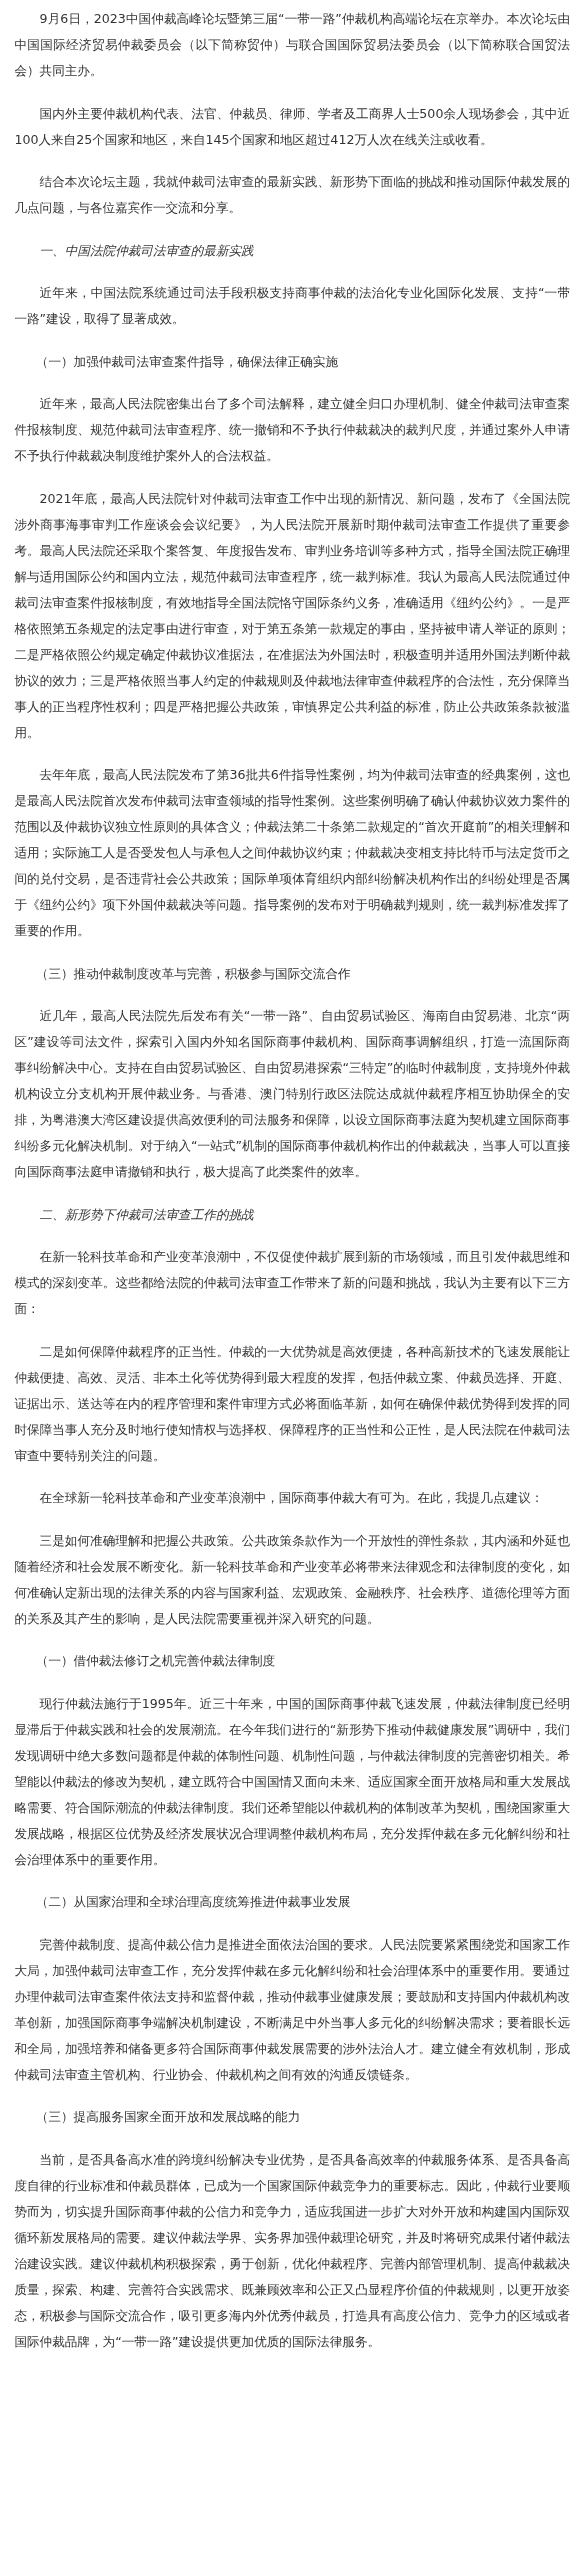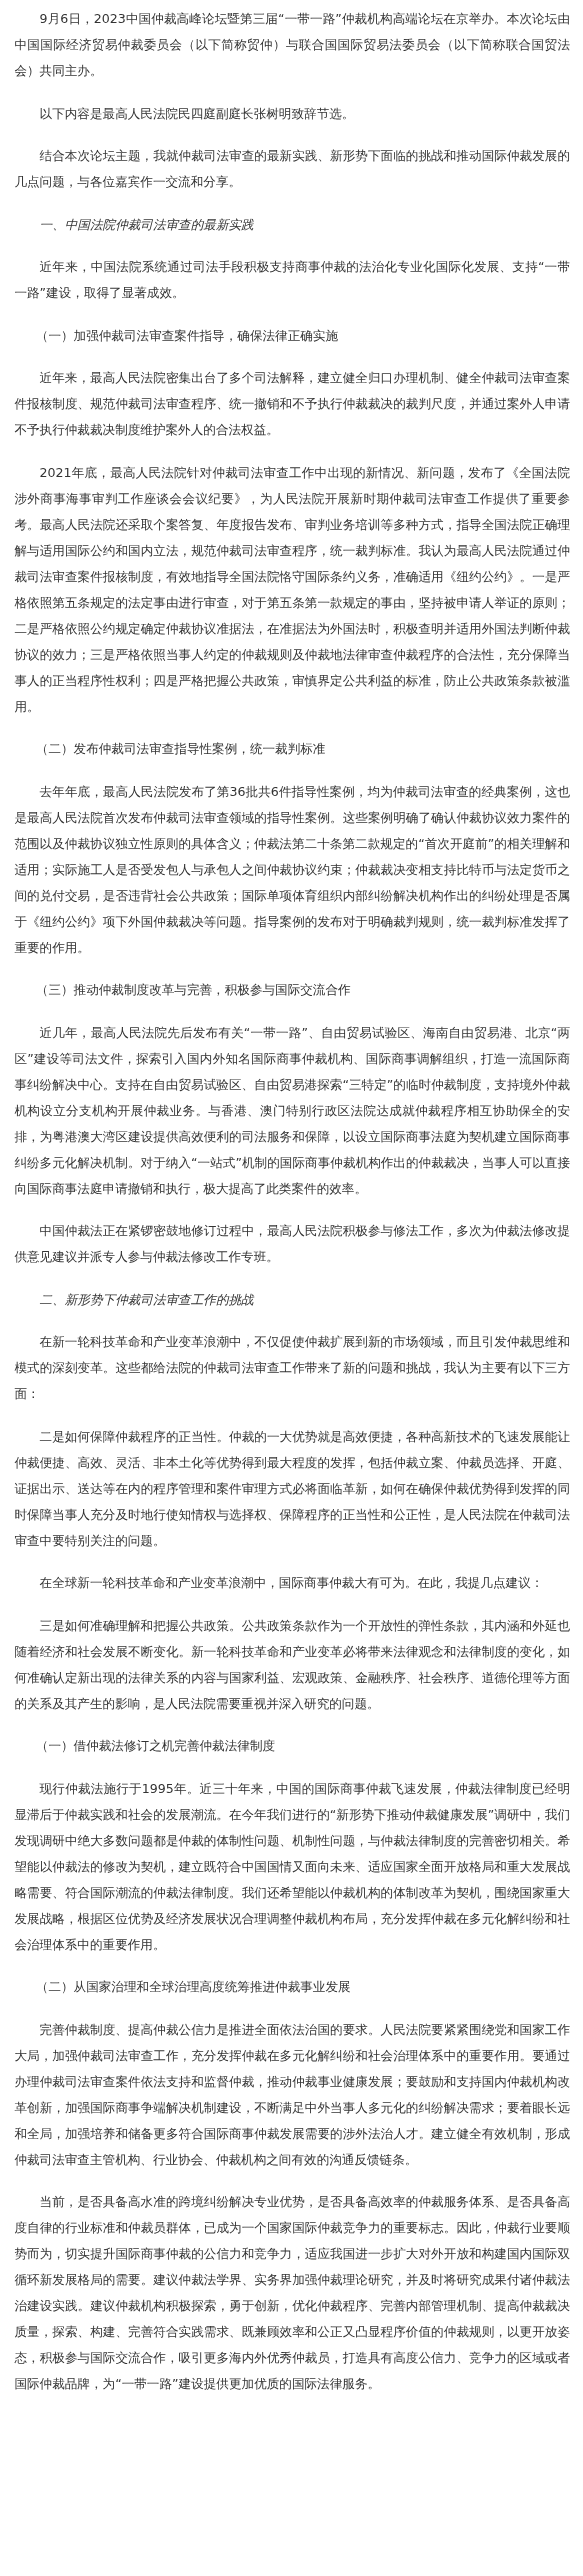--- a/index.html
+++ b/index.html
@@ -32,37 +32,36 @@
     }
     .article p.subheading {
       text-indent: 1.7em;
     }
   </style>
 </head>
 <body>
 
 <div class="article">
   <p>9月6日，2023中国仲裁高峰论坛暨第三届“一带一路”仲裁机构高端论坛在京举办。本次论坛由中国国际经济贸易仲裁委员会（以下简称贸仲）与联合国国际贸易法委员会（以下简称联合国贸法会）共同主办。</p>
-  <p>以下内容是最高人民法院民四庭副庭长张树明致辞节选。</p>
+  <p>国内外主要仲裁机构代表、法官、仲裁员、律师、学者及工商界人士500余人现场参会，其中近100人来自25个国家和地区，来自145个国家和地区超过412万人次在线关注或收看。</p>
   <p>结合本次论坛主题，我就仲裁司法审查的最新实践、新形势下面临的挑战和推动国际仲裁发展的几点问题，与各位嘉宾作一交流和分享。</p>
   <p class="heading">一、中国法院仲裁司法审查的最新实践</p>
   <p>近年来，中国法院系统通过司法手段积极支持商事仲裁的法治化专业化国际化发展、支持“一带一路”建设，取得了显著成效。</p>
   <p class="subheading">（一）加强仲裁司法审查案件指导，确保法律正确实施</p>
   <p>近年来，最高人民法院密集出台了多个司法解释，建立健全归口办理机制、健全仲裁司法审查案件报核制度、规范仲裁司法审查程序、统一撤销和不予执行仲裁裁决的裁判尺度，并通过案外人申请不予执行仲裁裁决制度维护案外人的合法权益。</p>
   <p>2021年底，最高人民法院针对仲裁司法审查工作中出现的新情况、新问题，发布了《全国法院涉外商事海事审判工作座谈会会议纪要》，为人民法院开展新时期仲裁司法审查工作提供了重要参考。最高人民法院还采取个案答复、年度报告发布、审判业务培训等多种方式，指导全国法院正确理解与适用国际公约和国内立法，规范仲裁司法审查程序，统一裁判标准。我认为最高人民法院通过仲裁司法审查案件报核制度，有效地指导全国法院恪守国际条约义务，准确适用《纽约公约》。一是严格依照第五条规定的法定事由进行审查，对于第五条第一款规定的事由，坚持被申请人举证的原则；二是严格依照公约规定确定仲裁协议准据法，在准据法为外国法时，积极查明并适用外国法判断仲裁协议的效力；三是严格依照当事人约定的仲裁规则及仲裁地法律审查仲裁程序的合法性，充分保障当事人的正当程序性权利；四是严格把握公共政策，审慎界定公共利益的标准，防止公共政策条款被滥用。</p>
-  <p class="subheading">（二）发布仲裁司法审查指导性案例，统一裁判标准</p>
   <p>去年年底，最高人民法院发布了第36批共6件指导性案例，均为仲裁司法审查的经典案例，这也是最高人民法院首次发布仲裁司法审查领域的指导性案例。这些案例明确了确认仲裁协议效力案件的范围以及仲裁协议独立性原则的具体含义；仲裁法第二十条第二款规定的“首次开庭前”的相关理解和适用；实际施工人是否受发包人与承包人之间仲裁协议约束；仲裁裁决变相支持比特币与法定货币之间的兑付交易，是否违背社会公共政策；国际单项体育组织内部纠纷解决机构作出的纠纷处理是否属于《纽约公约》项下外国仲裁裁决等问题。指导案例的发布对于明确裁判规则，统一裁判标准发挥了重要的作用。</p>
   <p class="subheading">（三）推动仲裁制度改革与完善，积极参与国际交流合作</p>
   <p>近几年，最高人民法院先后发布有关“一带一路”、自由贸易试验区、海南自由贸易港、北京“两区”建设等司法文件，探索引入国内外知名国际商事仲裁机构、国际商事调解组织，打造一流国际商事纠纷解决中心。支持在自由贸易试验区、自由贸易港探索“三特定”的临时仲裁制度，支持境外仲裁机构设立分支机构开展仲裁业务。与香港、澳门特别行政区法院达成就仲裁程序相互协助保全的安排，为粤港澳大湾区建设提供高效便利的司法服务和保障，以设立国际商事法庭为契机建立国际商事纠纷多元化解决机制。对于纳入“一站式”机制的国际商事仲裁机构作出的仲裁裁决，当事人可以直接向国际商事法庭申请撤销和执行，极大提高了此类案件的效率。</p>
-  <p>中国仲裁法正在紧锣密鼓地修订过程中，最高人民法院积极参与修法工作，多次为仲裁法修改提供意见建议并派专人参与仲裁法修改工作专班。</p>
   <p class="heading">二、新形势下仲裁司法审查工作的挑战</p>
   <p>在新一轮科技革命和产业变革浪潮中，不仅促使仲裁扩展到新的市场领域，而且引发仲裁思维和模式的深刻变革。这些都给法院的仲裁司法审查工作带来了新的问题和挑战，我认为主要有以下三方面：</p>
   <p>二是如何保障仲裁程序的正当性。仲裁的一大优势就是高效便捷，各种高新技术的飞速发展能让仲裁便捷、高效、灵活、非本土化等优势得到最大程度的发挥，包括仲裁立案、仲裁员选择、开庭、证据出示、送达等在内的程序管理和案件审理方式必将面临革新，如何在确保仲裁优势得到发挥的同时保障当事人充分及时地行使知情权与选择权、保障程序的正当性和公正性，是人民法院在仲裁司法审查中要特别关注的问题。</p>
   <p>在全球新一轮科技革命和产业变革浪潮中，国际商事仲裁大有可为。在此，我提几点建议：</p>
   <p>三是如何准确理解和把握公共政策。公共政策条款作为一个开放性的弹性条款，其内涵和外延也随着经济和社会发展不断变化。新一轮科技革命和产业变革必将带来法律观念和法律制度的变化，如何准确认定新出现的法律关系的内容与国家利益、宏观政策、金融秩序、社会秩序、道德伦理等方面的关系及其产生的影响，是人民法院需要重视并深入研究的问题。</p>
   <p class="subheading">（一）借仲裁法修订之机完善仲裁法律制度</p>
   <p>现行仲裁法施行于1995年。近三十年来，中国的国际商事仲裁飞速发展，仲裁法律制度已经明显滞后于仲裁实践和社会的发展潮流。在今年我们进行的“新形势下推动仲裁健康发展”调研中，我们发现调研中绝大多数问题都是仲裁的体制性问题、机制性问题，与仲裁法律制度的完善密切相关。希望能以仲裁法的修改为契机，建立既符合中国国情又面向未来、适应国家全面开放格局和重大发展战略需要、符合国际潮流的仲裁法律制度。我们还希望能以仲裁机构的体制改革为契机，围绕国家重大发展战略，根据区位优势及经济发展状况合理调整仲裁机构布局，充分发挥仲裁在多元化解纠纷和社会治理体系中的重要作用。</p>
   <p class="subheading">（二）从国家治理和全球治理高度统筹推进仲裁事业发展</p>
   <p>完善仲裁制度、提高仲裁公信力是推进全面依法治国的要求。人民法院要紧紧围绕党和国家工作大局，加强仲裁司法审查工作，充分发挥仲裁在多元化解纠纷和社会治理体系中的重要作用。要通过办理仲裁司法审查案件依法支持和监督仲裁，推动仲裁事业健康发展；要鼓励和支持国内仲裁机构改革创新，加强国际商事争端解决机制建设，不断满足中外当事人多元化的纠纷解决需求；要着眼长远和全局，加强培养和储备更多符合国际商事仲裁发展需要的涉外法治人才。建立健全有效机制，形成仲裁司法审查主管机构、行业协会、仲裁机构之间有效的沟通反馈链条。</p>
+  <p class="subheading">（三）提高服务国家全面开放和发展战略的能力</p>
   <p>当前，是否具备高水准的跨境纠纷解决专业优势，是否具备高效率的仲裁服务体系、是否具备高度自律的行业标准和仲裁员群体，已成为一个国家国际仲裁竞争力的重要标志。因此，仲裁行业要顺势而为，切实提升国际商事仲裁的公信力和竞争力，适应我国进一步扩大对外开放和构建国内国际双循环新发展格局的需要。建议仲裁法学界、实务界加强仲裁理论研究，并及时将研究成果付诸仲裁法治建设实践。建议仲裁机构积极探索，勇于创新，优化仲裁程序、完善内部管理机制、提高仲裁裁决质量，探索、构建、完善符合实践需求、既兼顾效率和公正又凸显程序价值的仲裁规则，以更开放姿态，积极参与国际交流合作，吸引更多海内外优秀仲裁员，打造具有高度公信力、竞争力的区域或者国际仲裁品牌，为“一带一路”建设提供更加优质的国际法律服务。</p>
 
 </div>
 
 
 </body></html>

